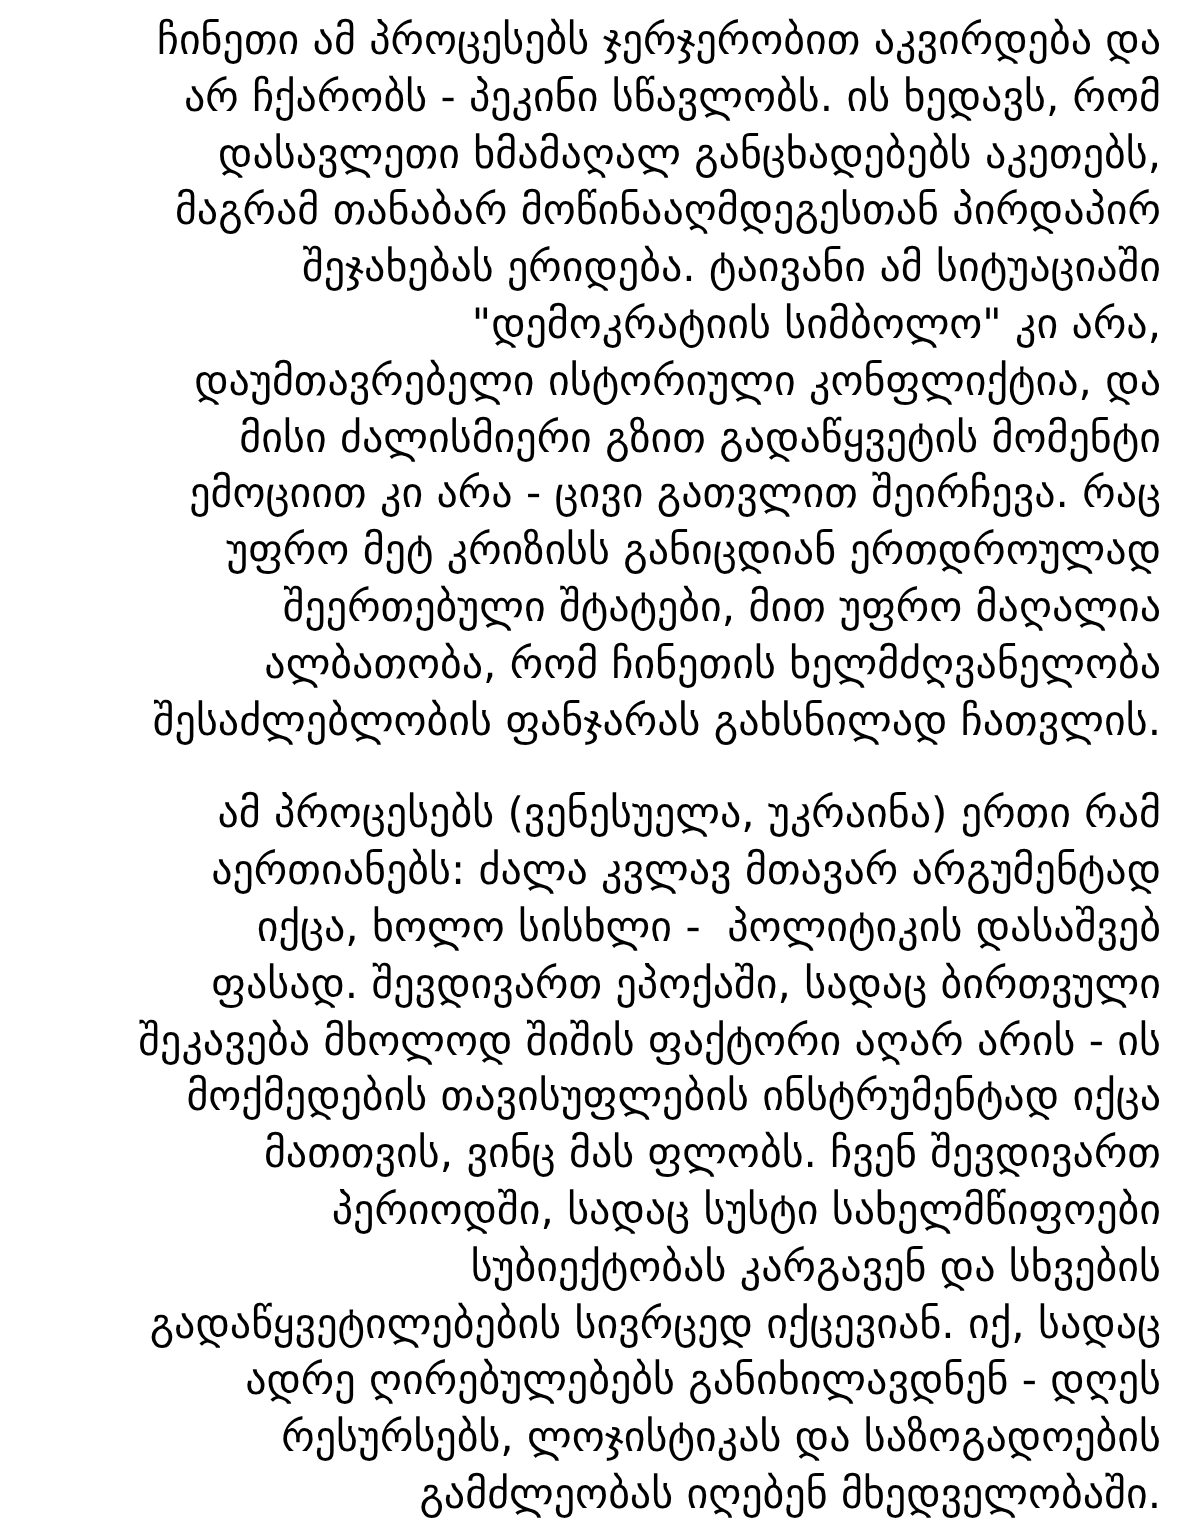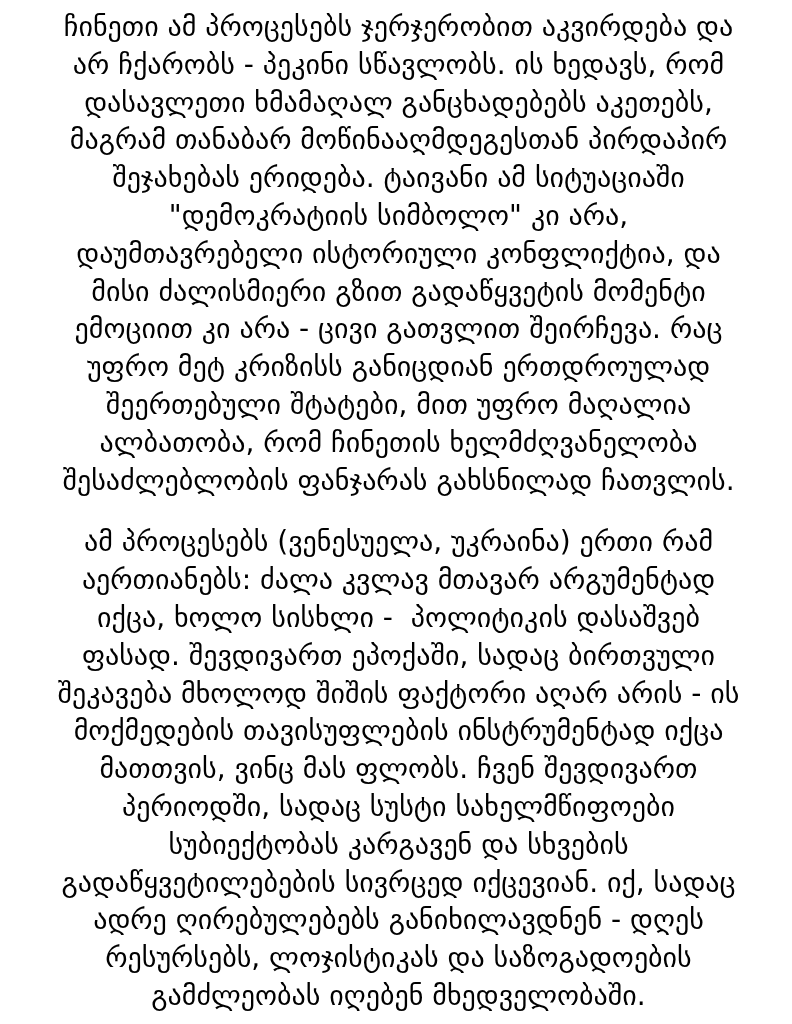--- a/index.html
+++ b/index.html
@@ -20,21 +20,21 @@
     background: #ffffff;
   }
   .para {
     font-family: "DejaVu Sans", "Liberation Sans", sans-serif;
     font-size: 28px;
     line-height: 37.8px;
     color: #000000;
     white-space: pre-wrap;
     margin: 0 0 24px 0;
     letter-spacing: 0;
-    text-align: center;
+    text-align: right;
   }
 </style>
 </head>
 <body>
 
 <main class="page">
   <p class="para">ჩინეთი ამ პროცესებს ჯერჯერობით აკვირდება და
 არ ჩქარობს - პეკინი სწავლობს. ის ხედავს, რომ
 დასავლეთი ხმამაღალ განცხადებებს აკეთებს,
 მაგრამ თანაბარ მოწინააღმდეგესთან პირდაპირ

